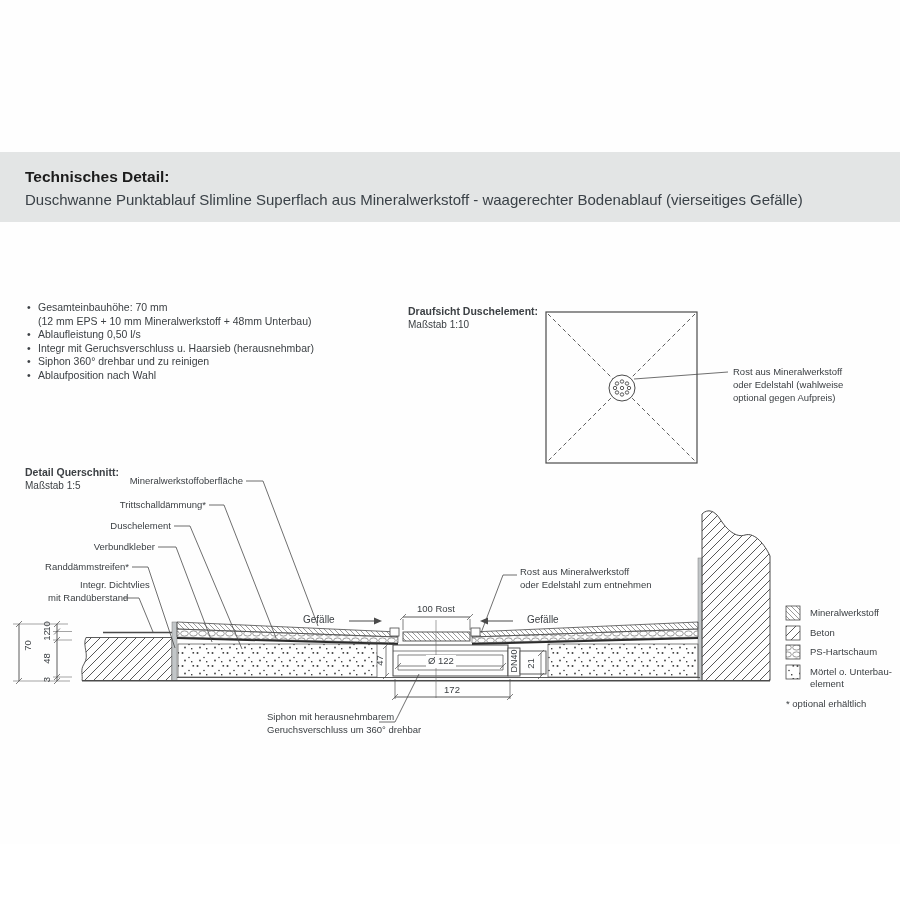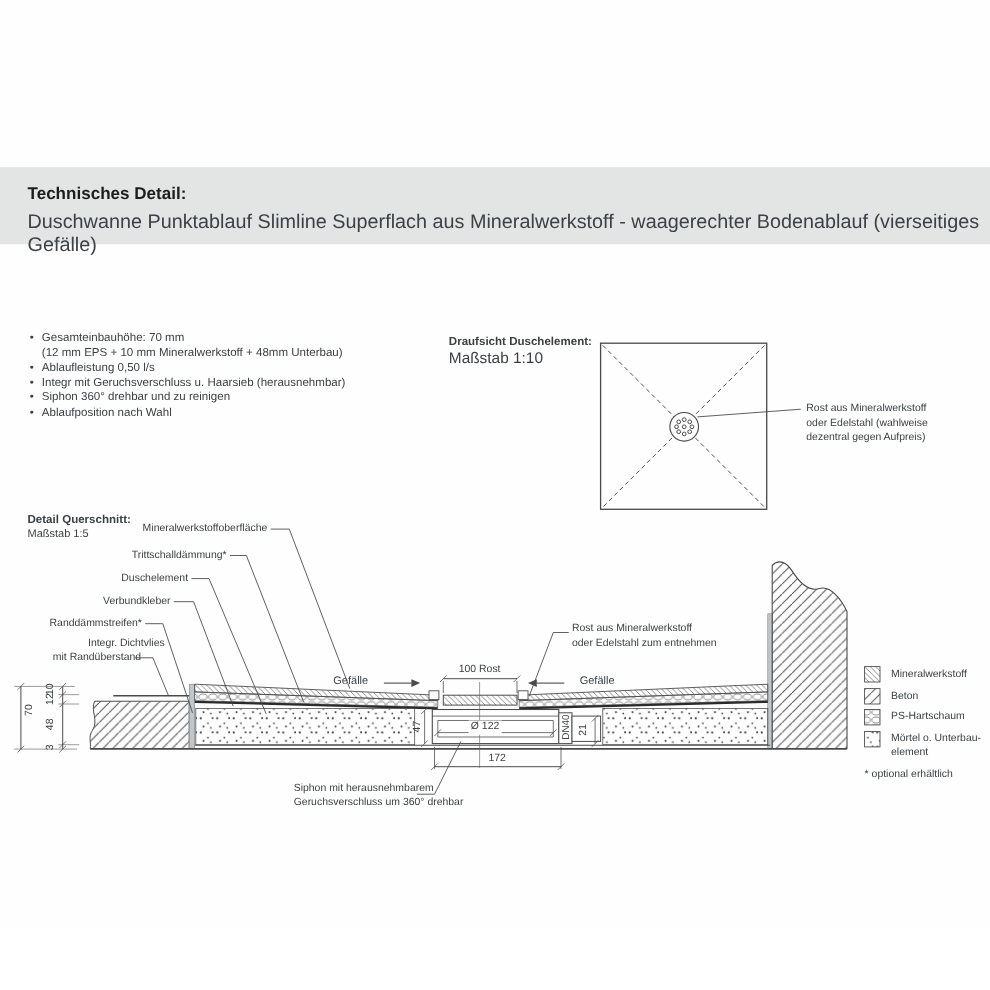--- a/index.html
+++ b/index.html
@@ -1,20 +1,20 @@
 <!DOCTYPE html>
 <html><head>
 <meta charset="utf-8">
 <style>
   html,body{margin:0;padding:0;background:#fff;}
   .page{position:relative;width:900px;height:844px;background:#fefefe;overflow:hidden;
         font-family:"Liberation Sans",sans-serif;color:#3c4044;}
   .band{position:absolute;left:0;top:152px;width:900px;height:70px;background:#e3e5e5;}
   .title{position:absolute;left:25px;top:16px;font-size:15.5px;font-weight:bold;color:#1c1c1c;}
-  .subtitle{position:absolute;left:25px;top:39px;font-size:18px;color:#3a4147;}
+  .subtitle{position:absolute;left:25px;top:39px;font-size:15px;color:#3a4147;}
   .lbl{position:absolute;font-size:9.5px;line-height:12.5px;white-space:nowrap;}
   .lbl-b{font-weight:bold;font-size:10.5px;}
   .specs{position:absolute;left:27px;top:301px;font-size:10.5px;line-height:13.6px;}
   .spec-row{display:flex;}
   .blt{display:inline-block;width:11px;}
   .ind{margin-left:11px;}
   .r-align{text-align:right;}
   .vtext{position:absolute;width:30px;text-align:center;transform:rotate(-90deg);
          font-size:9.5px;white-space:nowrap;}
   .ctr{text-align:center;}
@@ -213,25 +213,25 @@
           <span class="blt">•</span>
           <span>Siphon 360° drehbar und zu reinigen</span>
         </div>
       <div class="spec-row">
           <span class="blt">•</span>
           <span>Ablaufposition nach Wahl</span>
         </div>
     </div>
 
     <div class="lbl lbl-b" style="left:408px;top:305px;">Draufsicht Duschelement:</div>
-    <div class="lbl" style="left:408px;top:319px;font-size:14px;">Maßstab 1:10</div>
+    <div class="lbl" style="left:408px;top:319px;font-size:10px;">Maßstab 1:10</div>
 
     <div class="lbl" style="left:733px;top:366px;">Rost aus Mineralwerkstoff</div>
     <div class="lbl" style="left:733px;top:379px;">oder Edelstahl (wahlweise</div>
-    <div class="lbl" style="left:733px;top:392px;">dezentral gegen Aufpreis)</div>
+    <div class="lbl" style="left:733px;top:392px;">optional gegen Aufpreis)</div>
 
     <div class="lbl lbl-b" style="left:25px;top:466px;">Detail Querschnitt:</div>
     <div class="lbl" style="left:25px;top:480px;font-size:10px;">Maßstab 1:5</div>
 
     <div class="lbl r-align" style="right:657px;top:475px;">Mineralwerkstoffoberfläche</div>
     <div class="lbl r-align" style="right:694px;top:499px;">Trittschalldämmung*</div>
     <div class="lbl r-align" style="right:729px;top:520px;text-align:center;">Duschelement</div>
     <div class="lbl r-align" style="right:745px;top:541px;">Verbundkleber</div>
     <div class="lbl r-align" style="right:771px;top:561px;">Randdämmstreifen*</div>
     <div class="lbl" style="left:48px;top:579px;padding-left:32px;">Integr. Dichtvlies</div>

